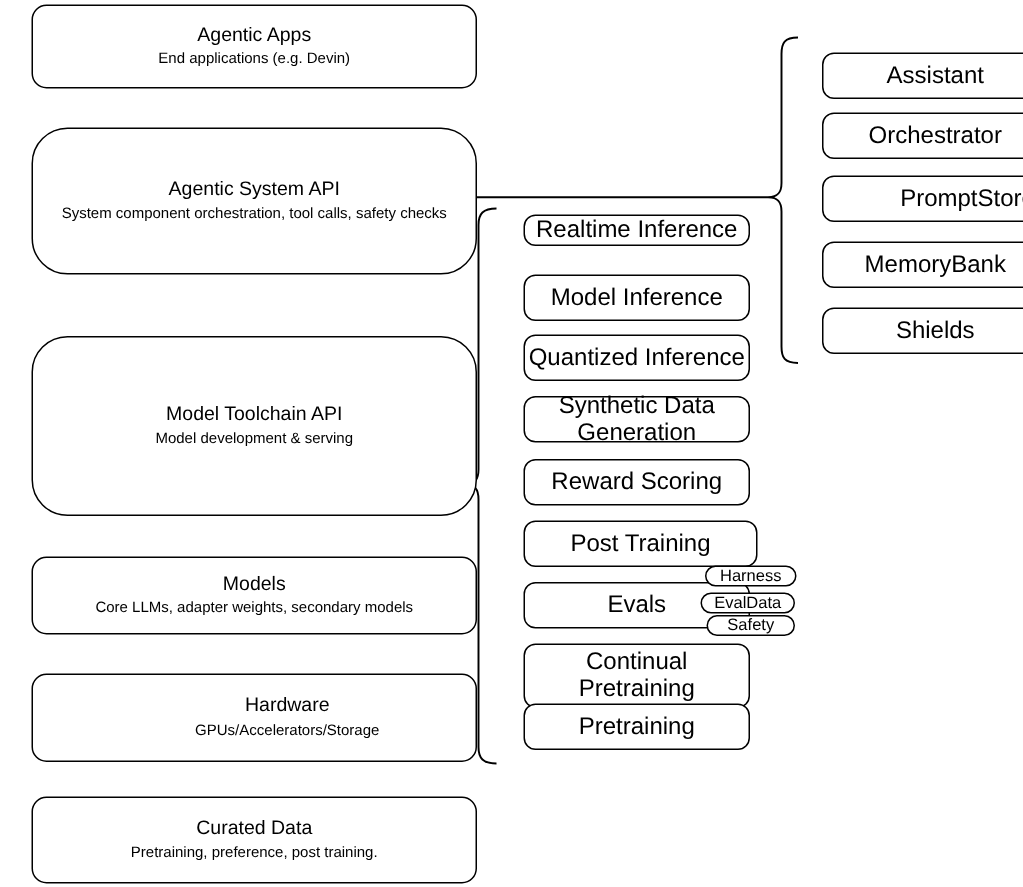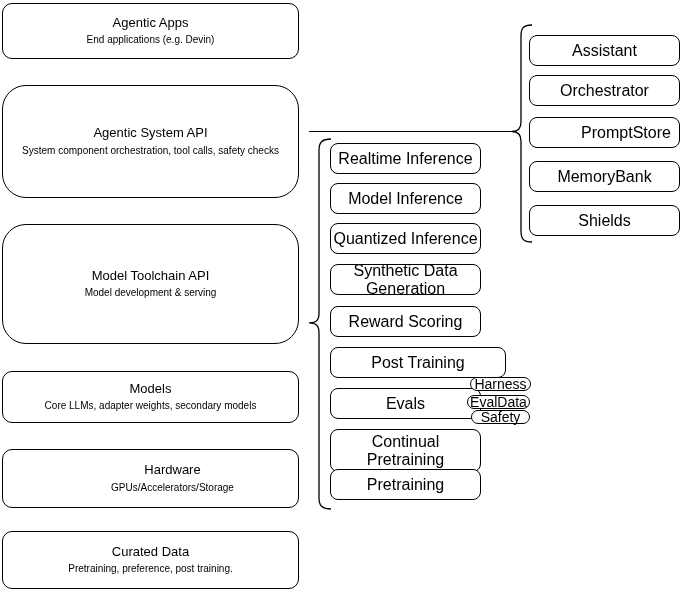--- a/index.html
+++ b/index.html
@@ -16,34 +16,35 @@
   .node {
     position: absolute;
     box-sizing: border-box;
     background: #ffffff;
     border: 1.3px solid #000000;
     display: flex;
     flex-direction: column;
     align-items: center;
     justify-content: center;
     text-align: center;
+    margin-left: 19px;
   }
   .r-big { border-radius: 24px; }
   .r-med { border-radius: 10px; }
   .r-sm  { border-radius: 8px; }
   .node .title { font-size: 13px; line-height: 1.15; }
   .node .subtitle { font-size: 10px; line-height: 1.2; margin-top: 4px; }
   .svc { font-size: 16px; }
   .pill {
     position: absolute;
     box-sizing: border-box;
     background: #ffffff;
     border: 1.6px solid #000000;
     border-radius: 8px;
-    font-size: 14px;
+    font-size: 11px;
     display: flex;
     align-items: center;
     justify-content: center;
     text-align: center;
   }
 </style>
 </head>
 <body>
 
 <div class="canvas">
@@ -52,21 +53,21 @@
     <path d="M309,131.5 L512,131.5" stroke="#000000" stroke-width="1.2"></path>
     <path d="M331,139 C322,139 319,142.5 319,150 L319,313 C319,319.5 317,322.8 309,322.8 C317,322.8 319,326.5 319,333 L319,498 C319,505.5 322,509 331,509" stroke="#000000" stroke-width="1.3" fill="none"></path>
     <path d="M532,25 C523,25 521,28.5 521,36 L521,122 C521,128 519,131.5 512,131.5 C519,131.5 521,135 521,141 L521,231 C521,238.5 523,242 532,242" stroke="#000000" stroke-width="1.3" fill="none"></path>
   </svg>
 
   <div class="node r-med" style="left:2px; top:3px; width:297px; height:56px;">
     <div class="title">Agentic Apps</div>
     <div class="subtitle">End applications (e.g. Devin)</div>
   </div>
 
-  <div class="node r-big" style="left:2px; top:85px; width:297px; height:113px;">
+  <div class="node r-big" style="left:2px; top:85px; width:297px; height:98px;">
     <div class="title">Agentic System API</div>
     <div class="subtitle">System component orchestration, tool calls, safety checks</div>
   </div>
 
   <div class="node r-big" style="left:2px; top:224px; width:297px; height:120px;">
     <div class="title">Model Toolchain API</div>
     <div class="subtitle">Model development &amp; serving</div>
   </div>
 
   <div class="node r-med" style="left:2px; top:371px; width:297px; height:52px;">
@@ -77,36 +78,36 @@
   <div class="node r-med" style="left:2px; top:449px; width:297px; height:59px;padding-left:44px;">
     <div class="title">Hardware</div>
     <div class="subtitle">GPUs/Accelerators/Storage</div>
   </div>
 
   <div class="node r-med" style="left:2px; top:531px; width:297px; height:58px;">
     <div class="title">Curated Data</div>
     <div class="subtitle">Pretraining, preference, post training.</div>
   </div>
 
-  <div class="node r-sm svc" style="left:330px; top:143px; width:151px; height:31px;">
+  <div class="node r-sm svc" style="left:330px; top:143px; width:151px; height:21px;">
     <div>Realtime Inference</div>
   </div>
   <div class="node r-sm svc" style="left:330px; top:183px; width:151px; height:31px;">
     <div>Model Inference</div>
   </div>
   <div class="node r-sm svc" style="left:330px; top:264px; width:151px; height:31px;">
     <div>Synthetic Data Generation</div>
   </div>
   <div class="node r-sm svc" style="left:330px; top:223px; width:151px; height:31px;">
     <div>Quantized Inference</div>
   </div>
   <div class="node r-sm svc" style="left:330px; top:306px; width:151px; height:31px;">
     <div>Reward Scoring</div>
   </div>
-  <div class="node r-sm svc" style="left:330px; top:347px; width:176px; height:31px;">
+  <div class="node r-sm svc" style="left:330px; top:347px; width:156px; height:31px;">
     <div>Post Training</div>
   </div>
   <div class="node r-sm svc" style="left:330px; top:388px; width:151px; height:31px;">
     <div>Evals</div>
   </div>
   <div class="node r-sm svc" style="left:330px; top:429px; width:151px; height:43px;">
     <div>Continual Pretraining</div>
   </div>
   <div class="node r-sm svc" style="left:330px; top:469px; width:151px; height:31px;">
     <div>Pretraining</div>

